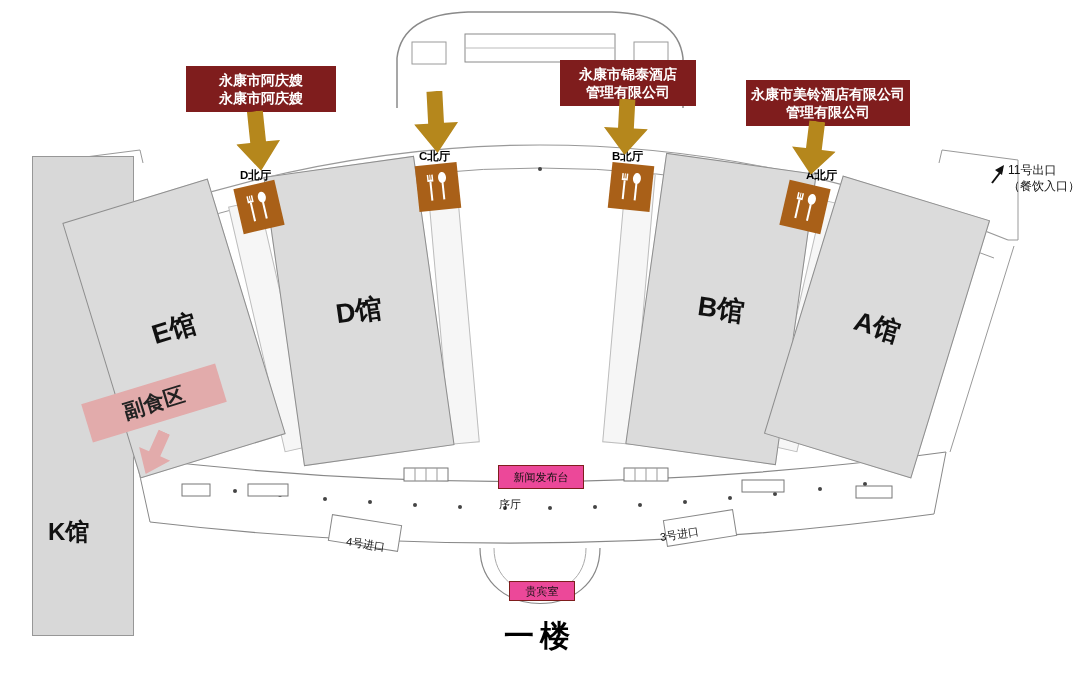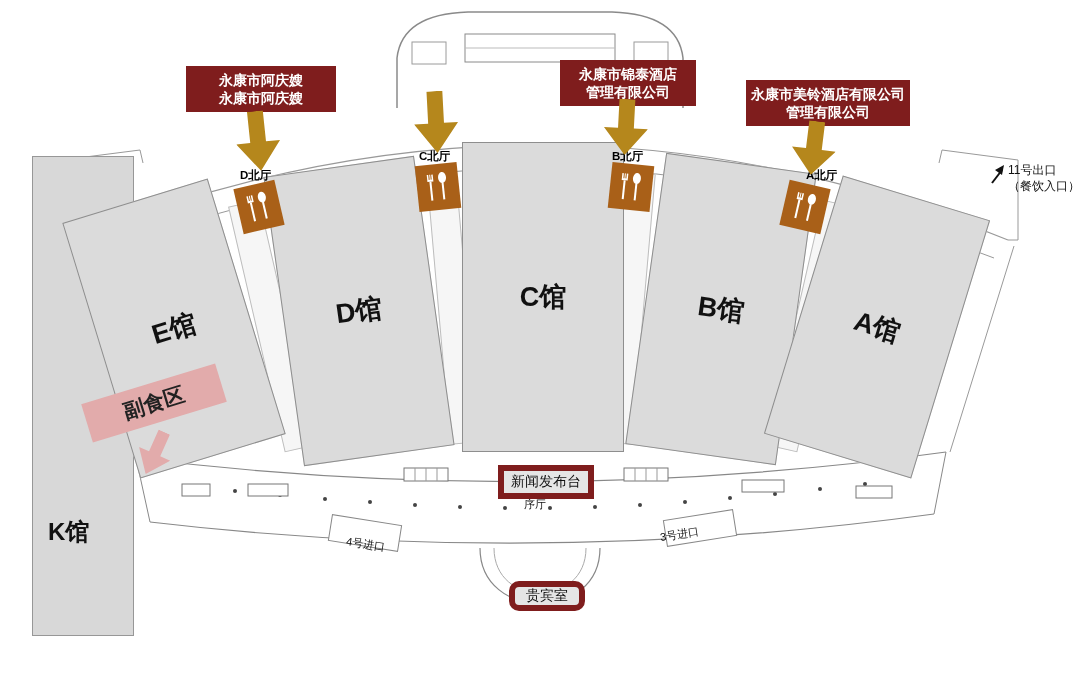--- a/index.html
+++ b/index.html
@@ -24,22 +24,22 @@
   .entrance-label { position:absolute; font-size:11.5px; font-weight:bold; color:#000; white-space:nowrap; }
 
   .food-area { position:absolute; left:84px; top:383px; width:140px; height:40px; background:#E2ABAB;
                transform:rotate(-17deg); display:flex; align-items:center; justify-content:center;
                font-size:21px; font-weight:bold; color:#222; }
   .food-arrow { position:absolute; left:138px; top:430px; width:34px; height:46px; background:#E2ABAB;
                 clip-path:polygon(32% 0,68% 0,68% 52%,100% 52%,50% 100%,0 52%,32% 52%);
                 transform:rotate(24deg); }
 
   .small-label { position:absolute; font-size:11px; color:#111; white-space:nowrap; }
-  .box-label { position:absolute; border:6px solid #7f1d1d; background:#e5e5e5;
-               display:flex; align-items:center; justify-content:center; font-size:14px; color:#111; }
+  .box-label { position:absolute; border:1px solid #7f1d1d; background:#ec4899;
+               display:flex; align-items:center; justify-content:center; font-size:11px; color:#111; }
 
   .k-hall { position:absolute; left:32px; top:156px; width:100px; height:478px;
             background:#D8D8D8; border:1.5px solid #979797; }
   .k-label { position:absolute; left:48px; top:516px; font-size:24px; font-weight:bold; color:#111; }
 
   .exit-text { position:absolute; left:1008px; top:162px; width:72px; font-size:12px;
                line-height:1.35; color:#111; }
 
   .floor-title { position:absolute; left:0; right:0; top:616px; text-align:center;
                  font-size:30px; font-weight:bold; color:#000; letter-spacing:6px; }
@@ -136,23 +136,20 @@
 
   <div class="k-hall"></div>
   <div class="k-label">K馆</div>
 
   <div class="hall" style="left:98px; top:195px; width:150px; height:265px; transform:rotate(-17deg);">
     <span class="hall-label">E馆</span>
   </div>
   <div class="hall" style="left:283px; top:165px; width:150px; height:290px; transform:rotate(-8deg);">
     <span class="hall-label">D馆</span>
   </div>
-  <div class="hall" style="left:462px; top:142px; width:160px; height:308px;">
-    <span class="hall-label">C馆</span>
-  </div>
   <div class="hall" style="left:645px; top:162px; width:150px; height:292px; transform:rotate(8deg);">
     <span class="hall-label">B馆</span>
   </div>
   <div class="hall" style="left:800px; top:192px; width:152px; height:268px; transform:rotate(17deg);">
     <span class="hall-label">A馆</span>
   </div>
 
   <div class="food-area">
     <span>副食区</span>
   </div>
@@ -218,29 +215,30 @@
   </div>
   <div class="callout-arrow" style="left:604px; top:99px; width:44px; height:56px; transform:rotate(3deg);"></div>
 
   <div class="callout" style="left:733px; top:80px; width:164px;margin-left:13px;">
     <div>永康市美铃酒店有限公司</div>
     <div>管理有限公司</div>
   </div>
   <div class="callout-arrow" style="left:792px; top:121px; width:44px; height:54px; transform:rotate(7deg);"></div>
 
   <div class="box-label" style="left:498px; top:465px; width:84px; height:22px;">新闻发布台</div>
-  <div class="small-label" style="left:524px; top:497px;text-align:right;">序厅</div>
-  <div class="box-label" style="left:509px; top:581px; width:64px; height:18px;border-radius:10px;">贵宾室</div>
+  <div class="small-label" style="left:499px; top:497px;text-align:right;">序厅</div>
+  <div class="box-label" style="left:509px; top:581px; width:64px; height:18px;">贵宾室</div>
 
   <div class="small-label" style="left:346px; top:537px; transform:rotate(9deg);">4号进口</div>
   <div class="small-label" style="left:660px; top:527px; transform:rotate(-9deg);">3号进口</div>
 
   <svg class="abs" style="left:988px; top:162px;" width="22" height="24" viewBox="0 0 22 24">
     <line x1="4" y1="21" x2="14" y2="8" stroke="#111111" stroke-width="2"></line>
     <polygon points="16,3 7,8 14,13" fill="#111111"></polygon>
   </svg>
   <div class="exit-text">
     <div>11号出口</div>
     <div>（餐饮入口）</div>
   </div>
 
+  <div class="floor-title">一楼</div>
 
 </div>
 
 </body></html>

